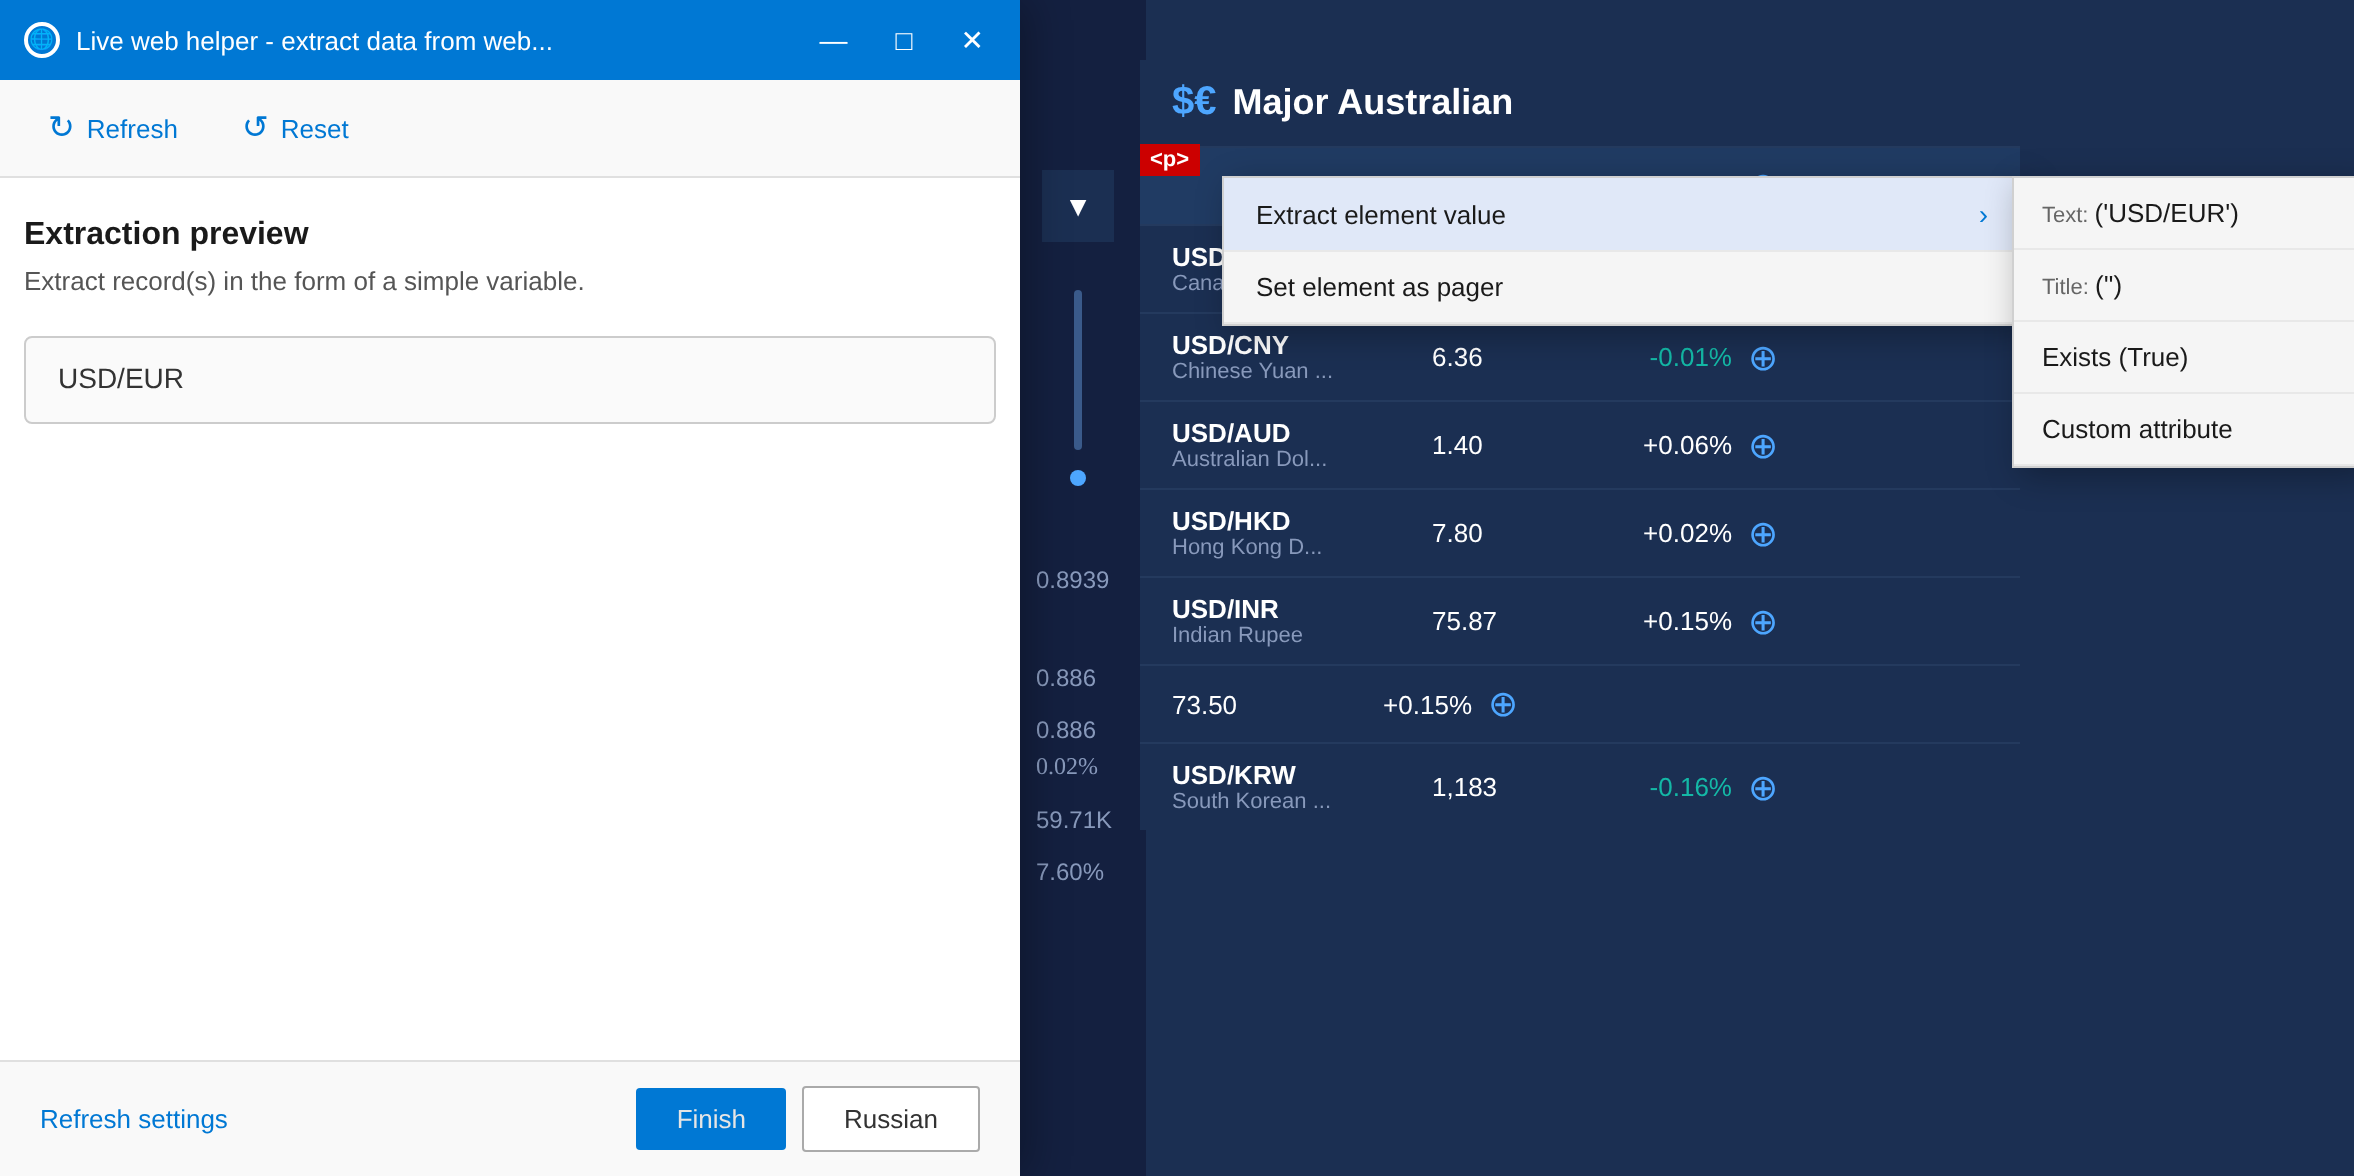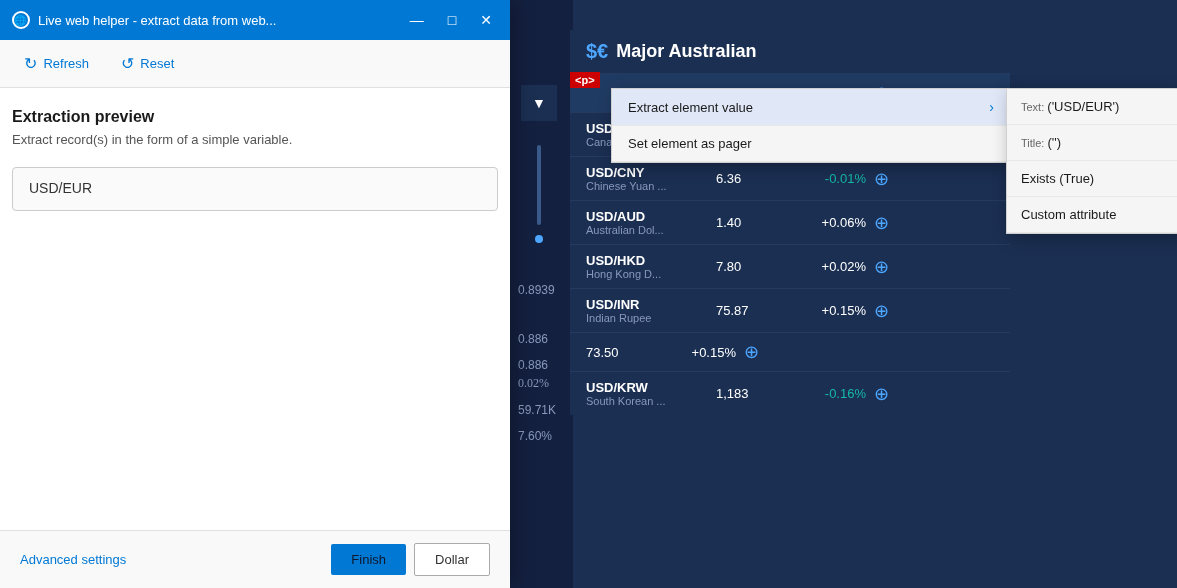--- a/index.html
+++ b/index.html
@@ -237,21 +237,21 @@
     .footer-link {
       color: #0078d4;
       font-size: 13px;
       cursor: pointer;
       text-decoration: none;
       flex: 1;
     }
 
     .btn-finish {
       background: #0078d4;
-      color: #0f172a;
+      color: #e5e5e5;
       border: none;
       padding: 8px 20px;
       font-size: 13px;
       border-radius: 2px;
       cursor: pointer;
       margin-right: 8px;
       font-weight: 500;
     }
 
     .btn-cancel {
@@ -519,17 +519,17 @@
     </button>
   </div>
 
   <div class="dialog-content">
     <h2 class="section-title">Extraction preview</h2>
     <p class="section-subtitle">Extract record(s) in the form of a simple variable.</p>
     <div class="preview-box">USD/EUR</div>
   </div>
 
   <div class="dialog-footer">
-    <a class="footer-link">Advanced settings</a>
+    <a class="footer-link">Refresh settings</a>
     <button class="btn-finish">Finish</button>
-    <button class="btn-cancel">Dollar</button>
+    <button class="btn-cancel">Russian</button>
   </div>
 </div>
 
 </body></html>

